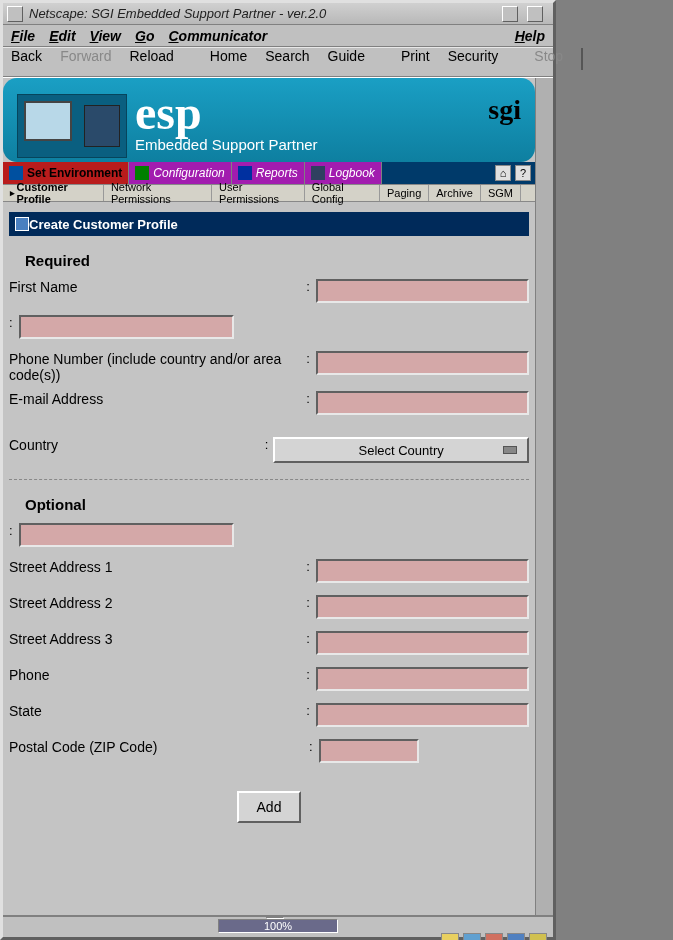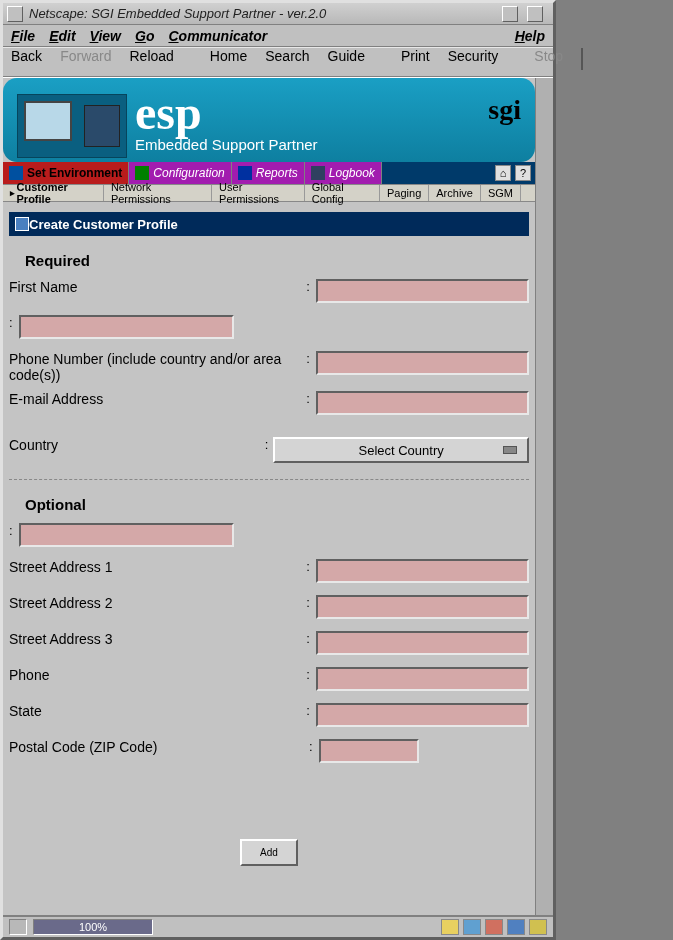--- a/index.html
+++ b/index.html
@@ -48,22 +48,22 @@
 .sect { font-weight: bold; font-size: 15px; margin: 16px 16px 10px; }
 .row { display: flex; align-items: flex-start; margin: 8px 0; min-height: 28px; }
 .lbl { width: 300px; font-size: 14px; padding-right: 4px; }
 .colon { width: 10px; }
 .inp { width: 215px; height: 24px; background: #d4a8a8; border: 2px solid; border-color: #606060 #e8e8e8 #e8e8e8 #606060; }
 .inp.short { width: 100px; }
 .selbtn { width: 300px; height: 26px; background: #d4d4d4; border: 2px solid; border-color: #fff #606060 #606060 #fff; display:flex; align-items:center; justify-content:center; font-size:13px; position:relative; }
 .selbtn::after { content:""; position:absolute; right:10px; width:12px; height:6px; background:#888; border:1px solid #555; }
 hr.div { border: none; border-top: 1px dashed #888; margin: 14px 0; }
 .addrow { display:flex; justify-content:center; margin-top: 24px; }
-.addbtn { padding: 6px 18px; background:#d4d4d4; border:2px solid; border-color:#fff #606060 #606060 #fff; font-size:10px;margin-top:48px; }
-.statusbar { height: 22px; border-top: 2px solid #808080; display: flex; align-items: center; padding: 0 6px; background:#c0c0c0; }
+.addbtn { padding: 6px 18px; background:#d4d4d4; border:2px solid; border-color:#fff #606060 #606060 #fff; font-size:14px; }
+.statusbar { height: 22px; border-top: 2px solid #808080; display: flex; align-items: center; padding: 0 6px; background:#c0c0c0;flex-direction:column; }
 .stbox { height:16px; border:1px solid; border-color:#808080 #fff #fff #808080; background:#b8b8b8; }
 .stlock { width:18px; margin-right:6px; }
 .stprog { width:120px; background:#6a6a8a; display:flex; align-items:center; justify-content:center; color:#fff; font-size:11px; }
 .sticons { margin-left:auto; display:flex; gap:4px; }
 .sic { width:18px; height:16px; border:1px solid #888; }
 </style>
 </head>
 <body>
 
 <div class="window">

